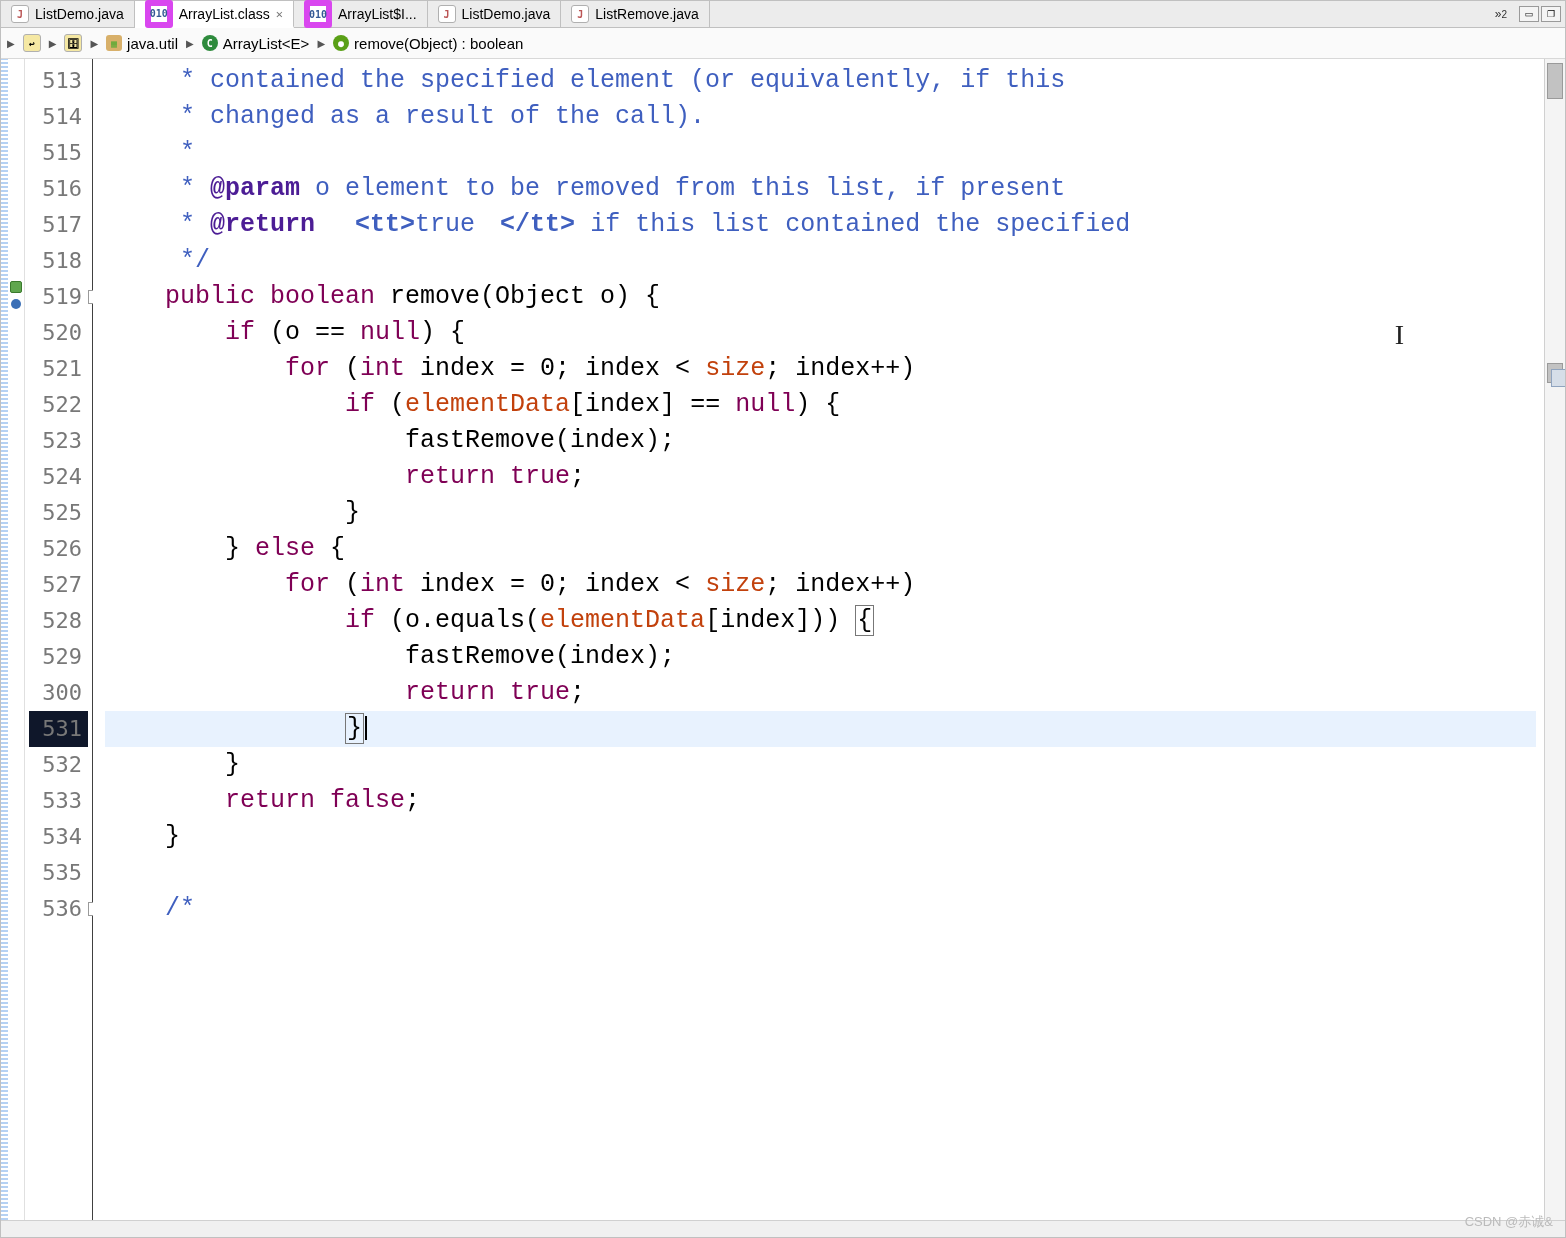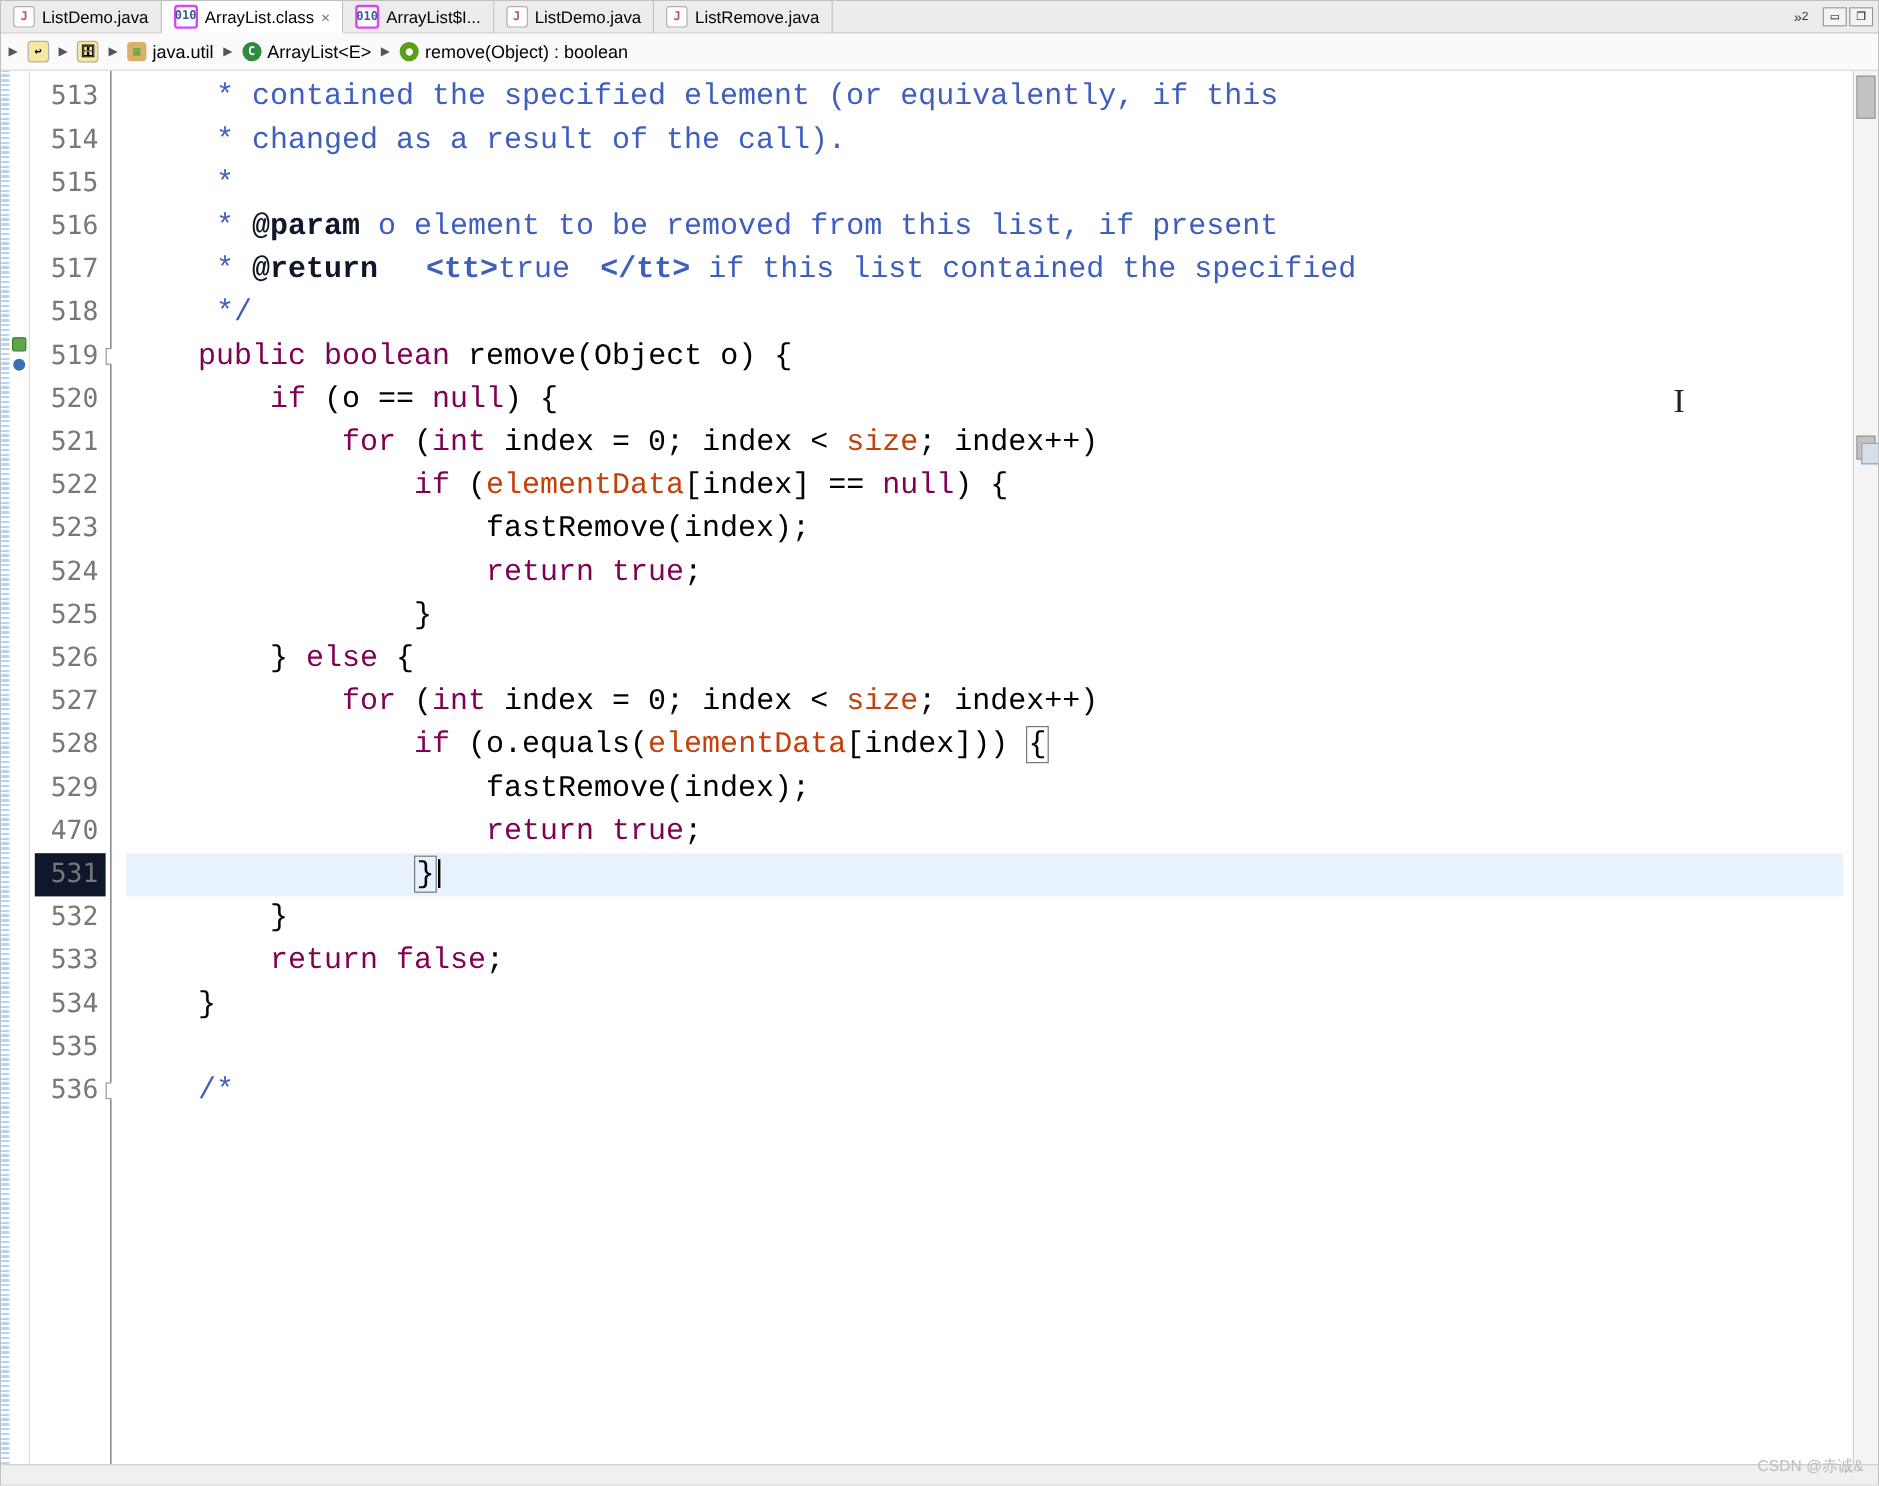--- a/index.html
+++ b/index.html
@@ -16,34 +16,34 @@
 .tabbar .more{display:flex;align-items:center;padding:0 8px;color:#333;font-size:12px;}
 
 .crumbbar{display:flex;align-items:center;height:30px;padding:0 6px;gap:4px;border-bottom:1px solid #d8d8d8;background:#fafafa;font-size:15px;}
 .crumbbar .seg{display:flex;align-items:center;gap:5px;padding:2px 4px;cursor:pointer;border-radius:3px;}
 .ic{width:16px;height:16px;border-radius:3px;display:flex;align-items:center;justify-content:center;font-size:10px;font-weight:bold;font-family:monospace;}
 .ic-pkg{background:#d8b06a;color:#5a3;}         
 .ic-class{background:#2e8b3d;color:#fff;}        
 .ic-method{background:#5aa017;color:#fff;}       
 .ic-nav{border:1px solid #b0b0b0;background:#f5e8a3;}
 .ic-java{background:#fff;border:1px solid #b0b0b0;color:#b55;}
-.ic-cls{background:#fff;border:2px solid #d946ef;color:#355a95;}
+.ic-cls{background:#fff;border:6px solid #d946ef;color:#355a95;}
 
 .editor-wrap{flex:1;display:flex;position:relative;overflow:hidden;}
 .vruler{width:16px;background:#fff;border-right:1px solid #e0e0e0;display:flex;flex-direction:column;align-items:center;padding-top:6px;gap:6px;}
 .vruler .mark{width:10px;height:10px;}
 .gutter{width:68px;background:#fff;border-right:1px solid #404040;text-align:right;padding:4px;box-sizing:border-box;}
 .code{flex:1;overflow:auto;background:#fff;position:relative;}
 pre.src{margin:0;padding:4px 8px 4px 12px;white-space:pre;font-family:Consolas,"Courier New",monospace;font-size:25px;line-height:36px;color:#000;}
 .ln{display:block;height:36px;line-height:36px;color:#787878;font-family:Consolas,monospace;font-size:22px;padding-right:6px;position:relative;}
 .ln .fold{position:absolute;right:-14px;top:11px;width:12px;height:12px;border:1px solid #9a9a9a;background:#fff;font-size:10px;line-height:10px;text-align:center;color:#555;}
 
 .cmt{color:#3f5fbf;}
 .tag{color:#3f5fbf;font-weight:bold;margin-left:25px;}
-.ann{color:#0f172a;font-weight:bold;}
+.ann{color:#4c1d95;font-weight:bold;}
 .kw{color:#7f0055;font-weight:normal;}
 .fld{color:#c2410c;}
 .hl-line{background:#0f172a;}
 .hl-line-inner{display:inline-block;width:100%;background:#e8f2fe;}
 .caret{border-left:2px solid #000;display:inline-block;height:24px;vertical-align:middle;margin-left:1px;}
 .mbrace{border:1px solid #777;padding:0 1px;}
 
 .overview{width:20px;background:#f4f4f4;border-left:1px solid #d0d0d0;position:relative;}
 .overview .scroll-thumb{position:absolute;right:2px;width:14px;height:34px;background:#c2c2c2;border:1px solid #9a9a9a;}
 
@@ -137,21 +137,21 @@
       <span class="ln">520</span>
       <span class="ln">521</span>
       <span class="ln">522</span>
       <span class="ln">523</span>
       <span class="ln">524</span>
       <span class="ln">525</span>
       <span class="ln">526</span>
       <span class="ln">527</span>
       <span class="ln">528</span>
       <span class="ln">529</span>
-      <span class="ln">470</span>
+      <span class="ln">300</span>
       <span class="ln hl-line">531</span>
       <span class="ln">532</span>
       <span class="ln">533</span>
       <span class="ln">534</span>
       <span class="ln">535</span>
       <span class="ln"><span>536</span><span class="fold">-</span></span>
     </div>
 
     <div class="code">
 <pre class="src"><span class="cmt">    <span> * contained the specified element (or equivalently, if this</span></span>

